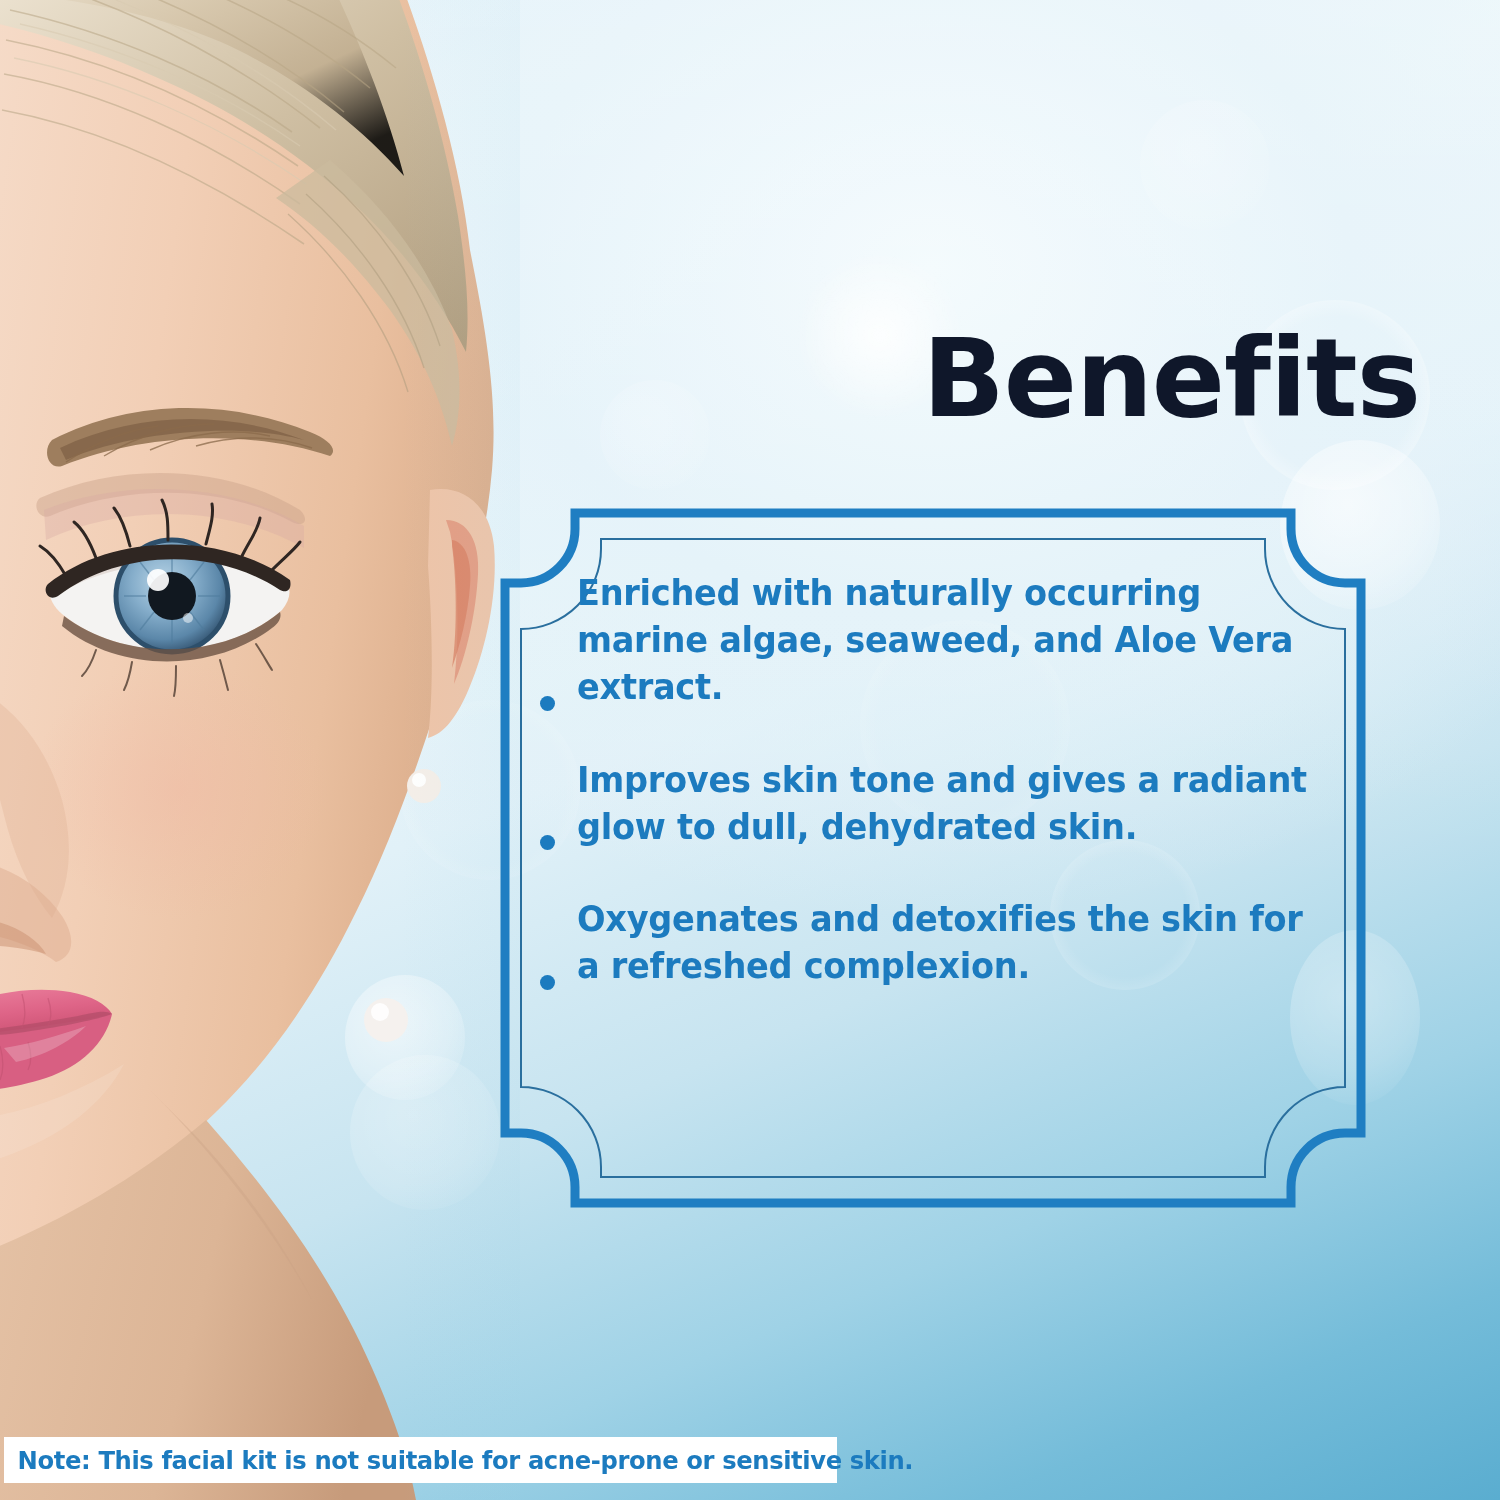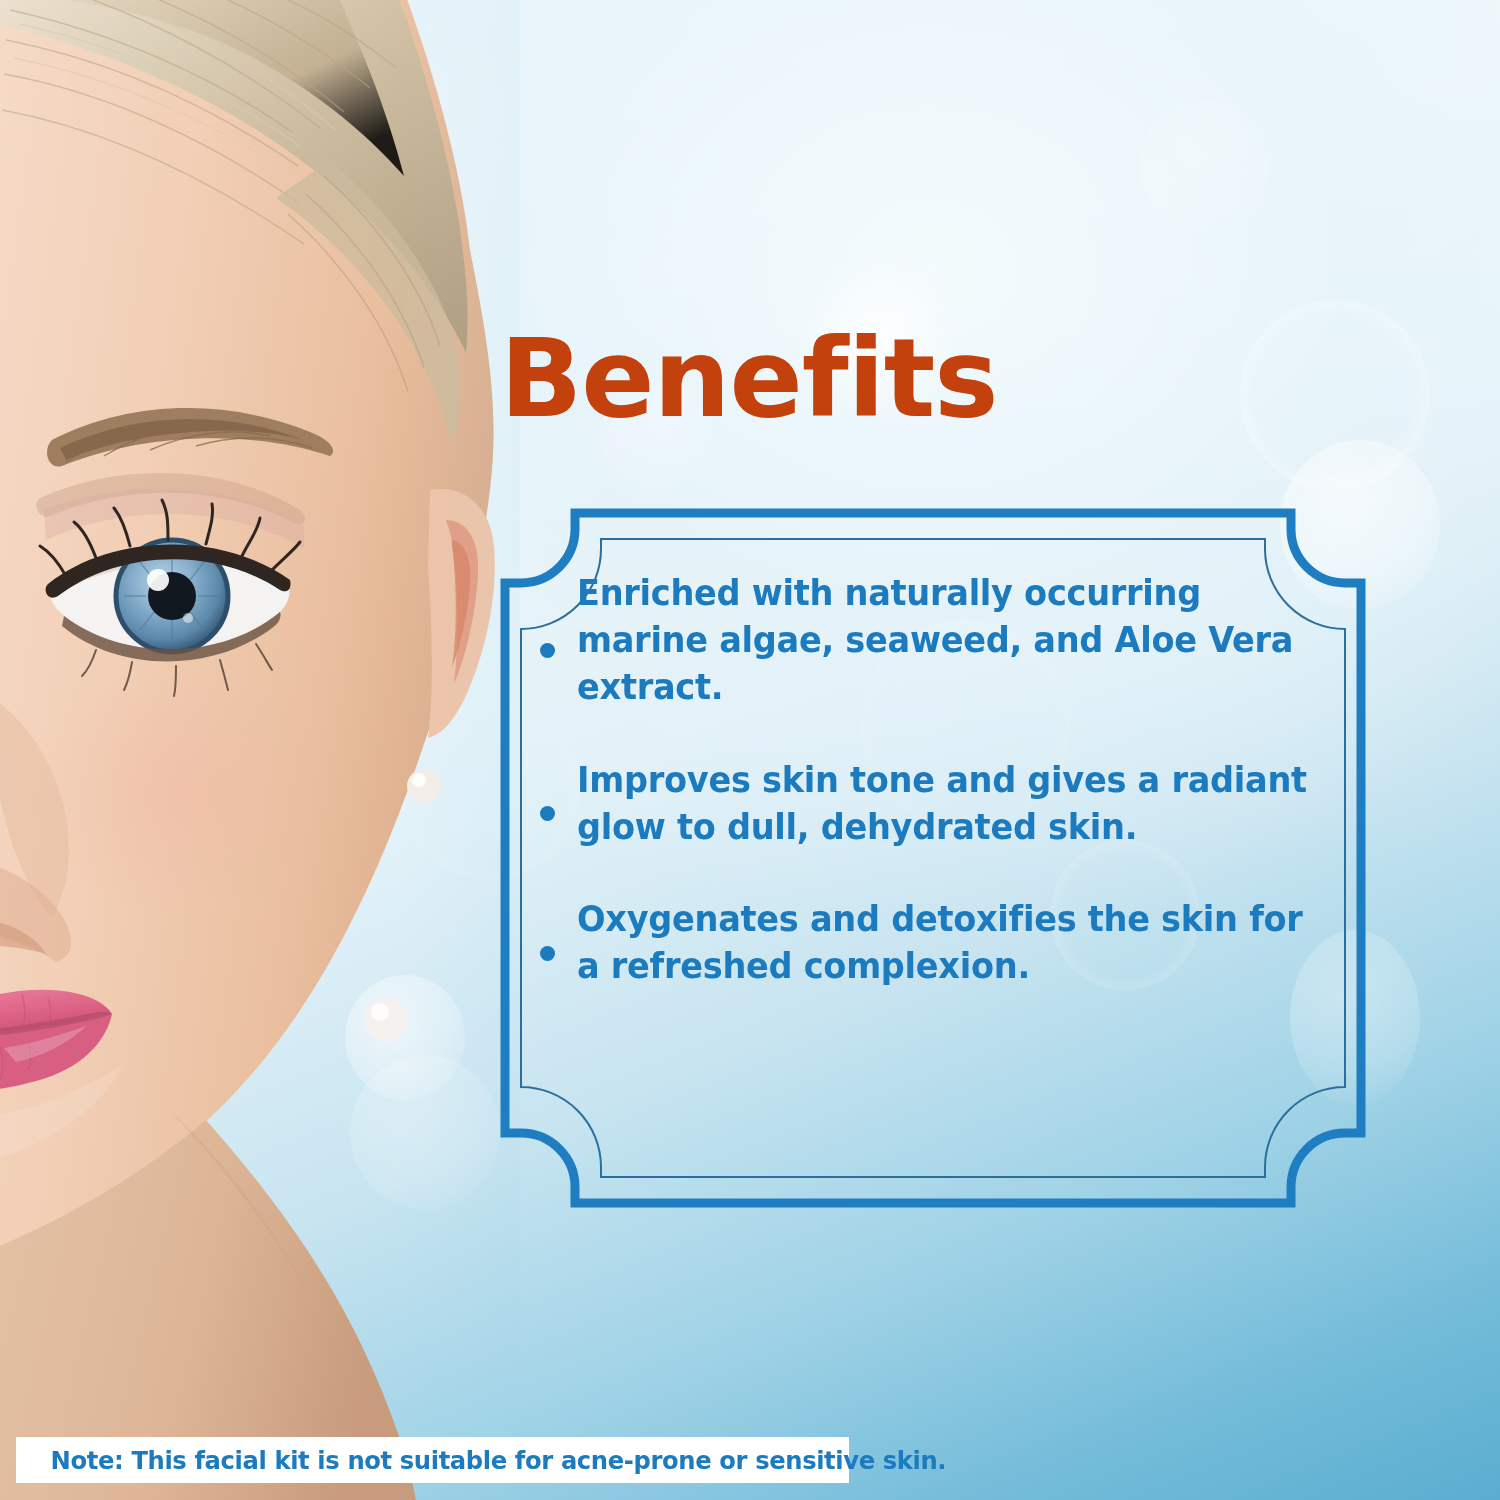--- a/index.html
+++ b/index.html
@@ -50,46 +50,46 @@
     width:520px; height:1500px;
     overflow:hidden;
   }
   .portrait svg { position:absolute; left:0; top:0; }
 
   
   .title {
     position:absolute;
     left:500px; top:325px;
     width:920px;
-    text-align:left;
+    text-align:right;
     font-family:"DejaVu Sans", sans-serif;
     font-weight:bold;
     font-size:108px;
     line-height:1.0;
     letter-spacing:-1px;
-    color:#c2410c;
+    color:#0f172a;
   }
 
   
   .frame {
     position:absolute;
     left:497px; top:505px;
     width:872px; height:706px;
   }
   .frame svg { display:block; }
 
   
   .bullets {
     position:absolute;
     left:540px; top:570px;
     width:800px;
   }
   .bullet-row {
     display:flex;
-    align-items:center;
+    align-items:flex-end;
     margin-bottom:46px;
   }
   .bullet-row:last-child { margin-bottom:13px; }
   .bullet-dot {
     flex:0 0 auto;
     width:15px; height:15px;
     border-radius:50%;
     background:#1c7bbf;
     margin-top:20px;
     margin-right:22px;
@@ -102,26 +102,25 @@
     line-height:1.34;
     color:#1c7bbf;
     letter-spacing:-0.3px;
     transform:scaleX(0.96);
     transform-origin:left center;
   }
 
   
   .note-banner {
     position:absolute;
-    left:16px; top:1437px;
+    left:4px; top:1437px;
     width:833px; height:46px;
     background:#ffffff;
     display:flex;
     align-items:center;
-    padding-left:21px;
   }
   .note-text {
     font-family:"DejaVu Sans", sans-serif;
     font-weight:bold;
     font-size:25px;
     color:#1c7bbf;
     padding-left:14px;
     letter-spacing:-0.4px;
     transform:scaleX(0.97);
     transform-origin:left center;

